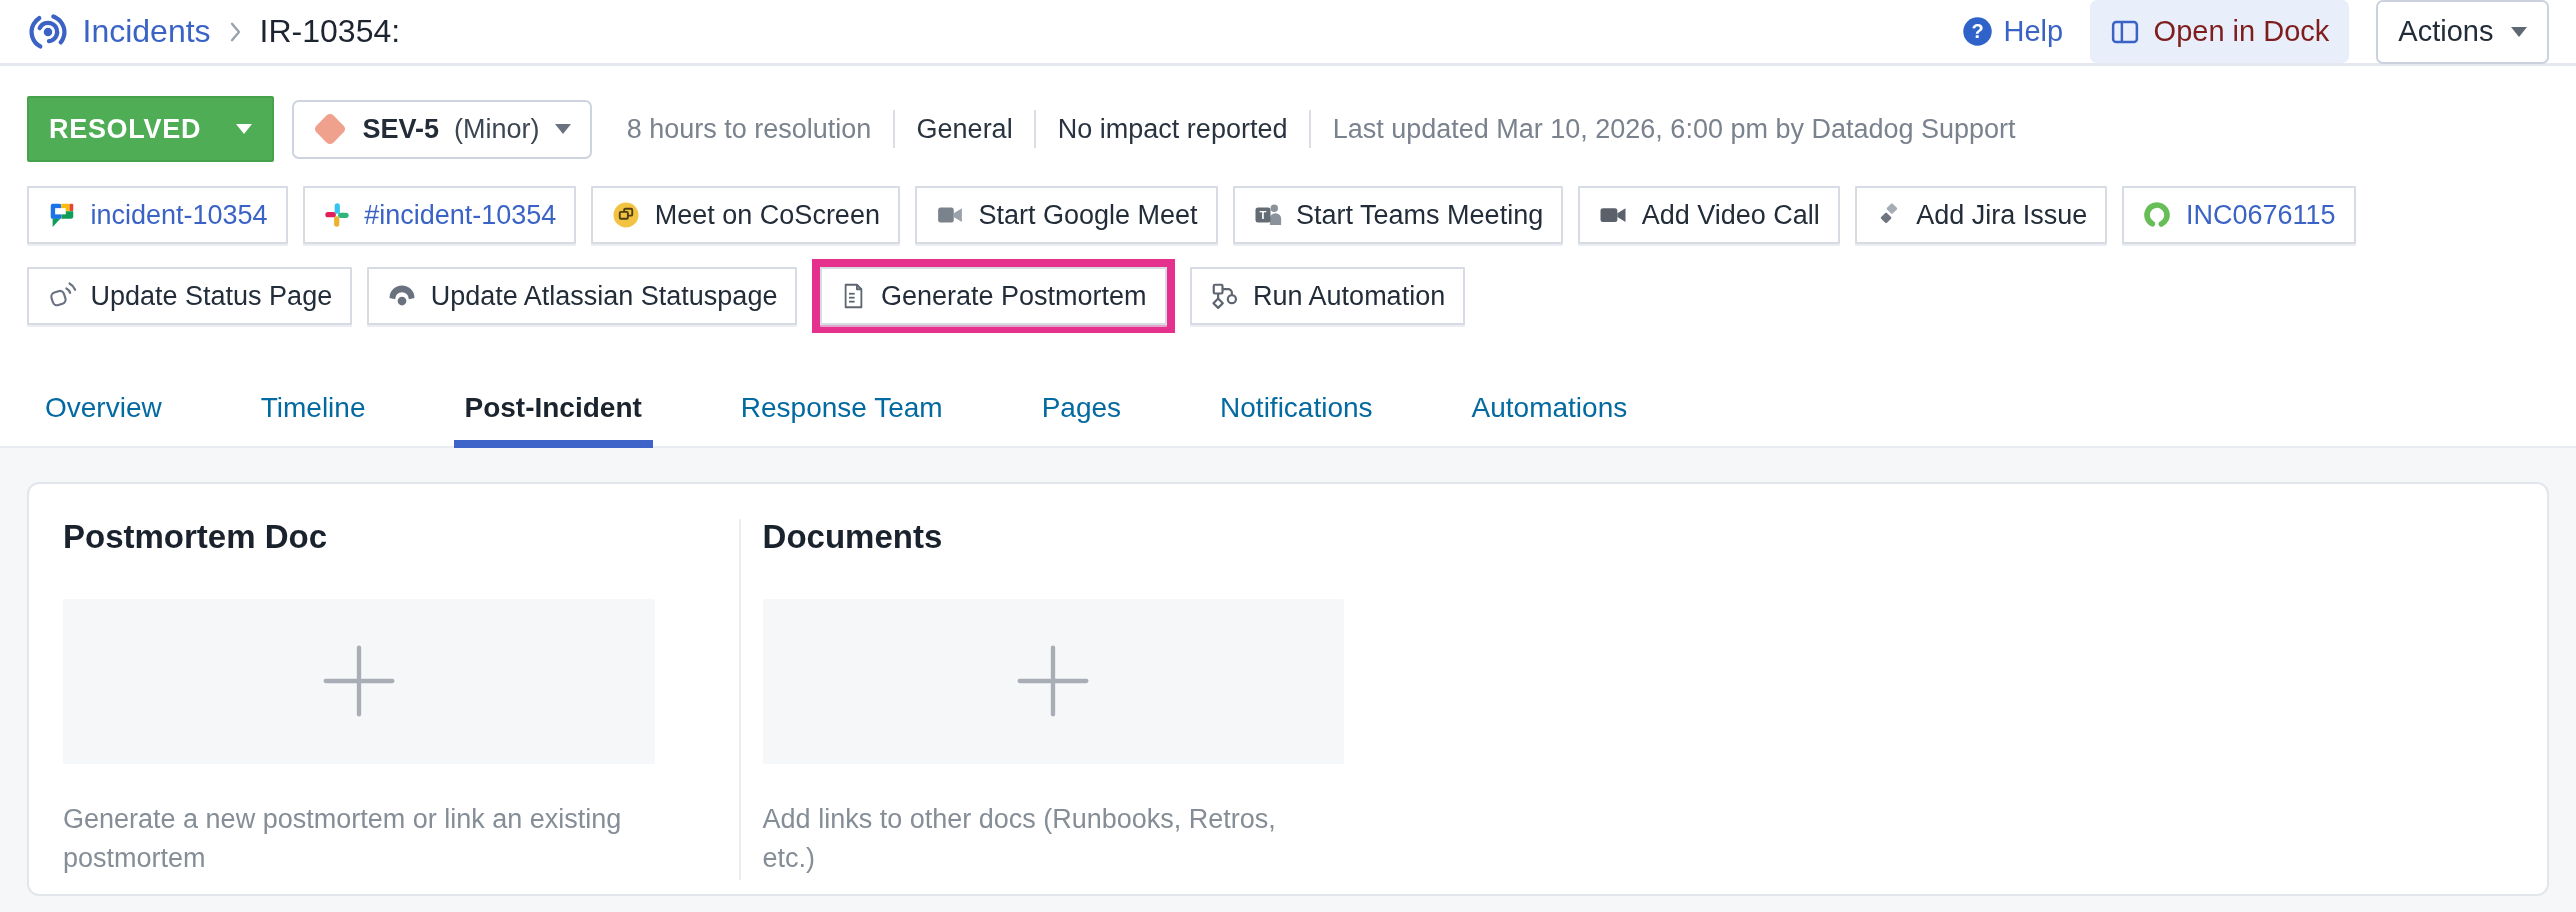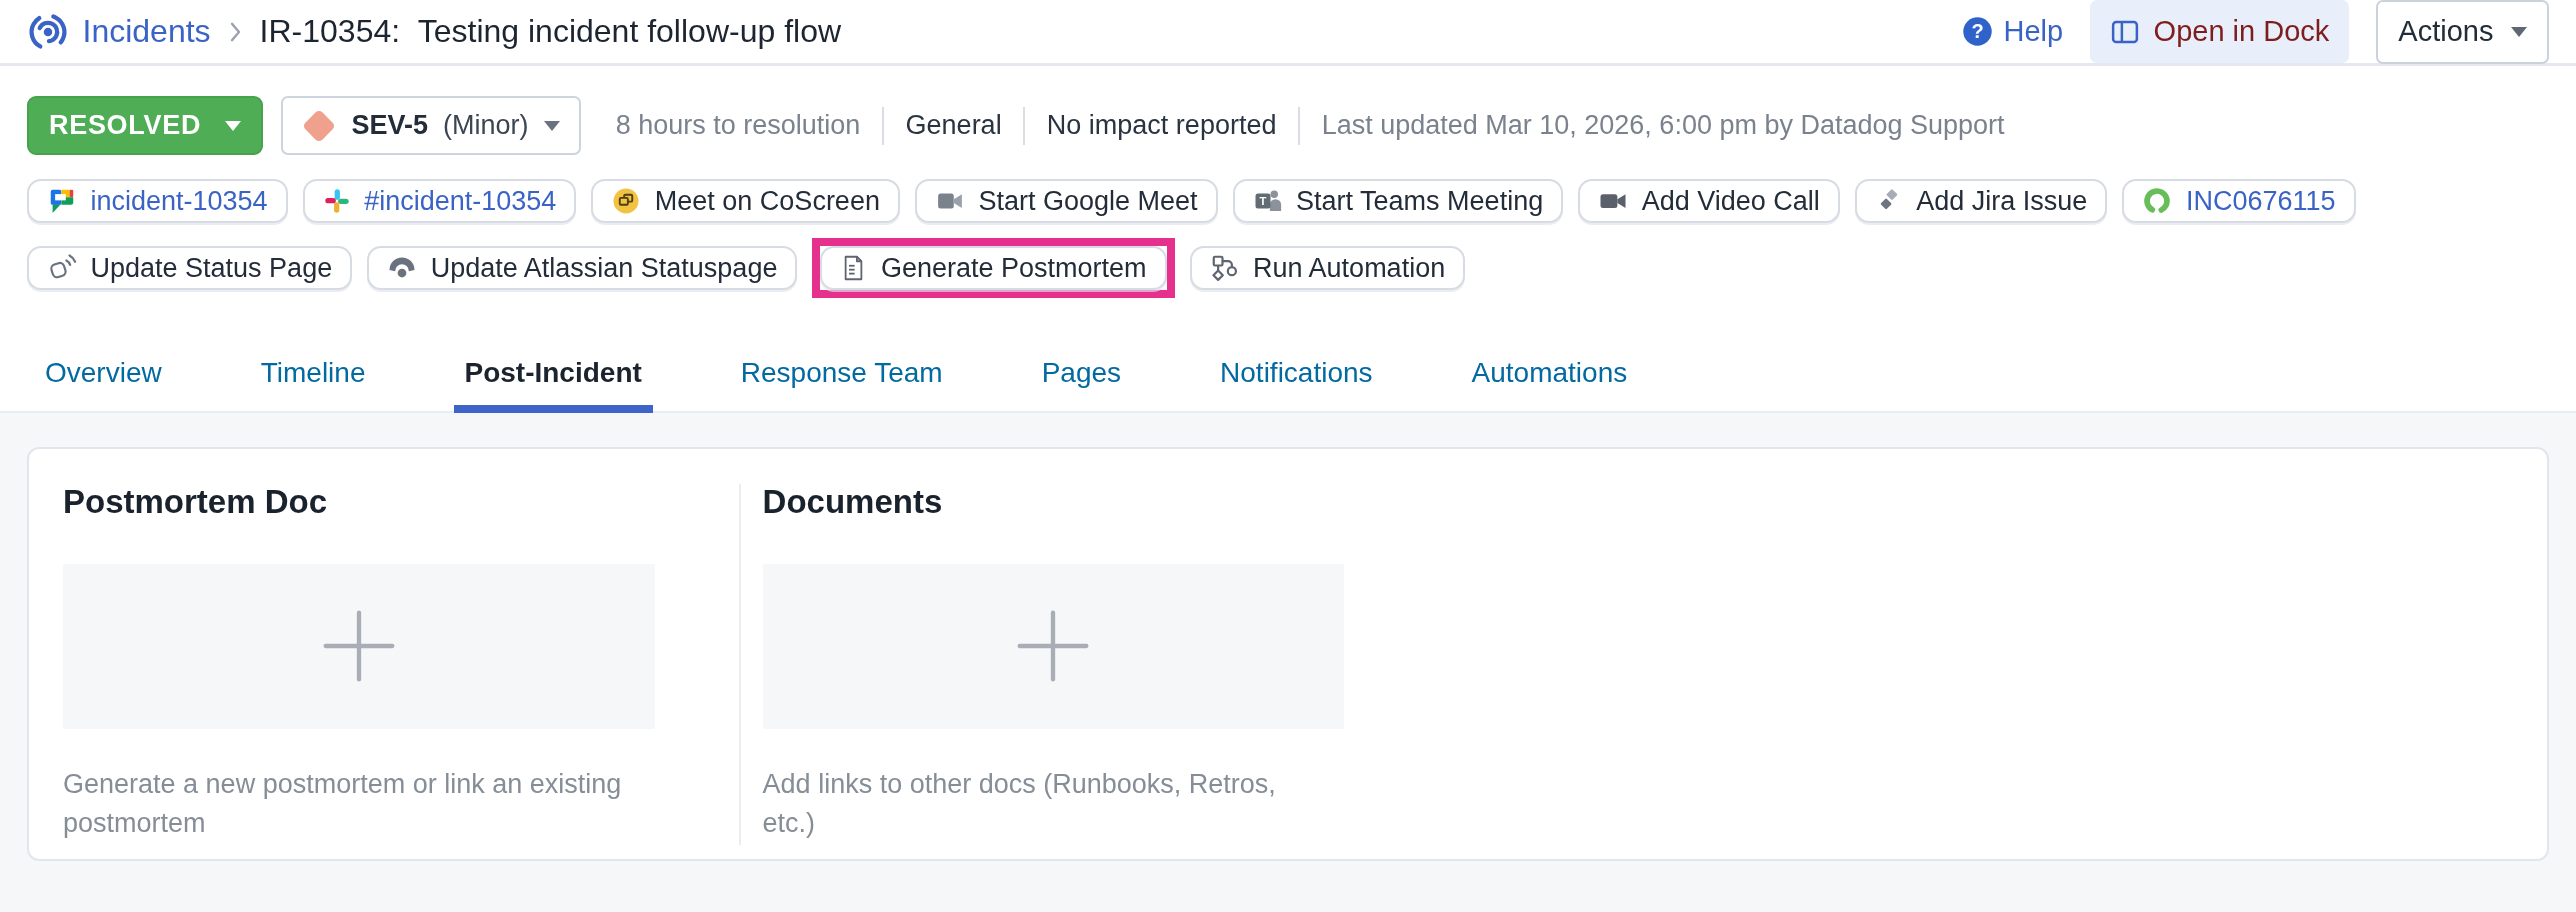--- a/index.html
+++ b/index.html
@@ -22,37 +22,37 @@
   .dock-btn { display:flex; align-items:center; gap:13.5px; background:#e8effb; border:none; border-radius:6.8px;
               padding:15px 20px; color:#7f1d1d; font-size:29px; font-family:inherit; }
   .actions-btn { display:flex; align-items:center; gap:17.6px; background:#fff; border:2px solid #ccd2dd;
                  border-radius:6.8px; padding:13.5px 20px; font-size:29px; color:#232d39; font-family:inherit; }
   .caret { width:0; height:0; border-left:8px solid transparent; border-right:8px solid transparent;
            border-top:10.8px solid #5f6773; display:inline-block; }
   .caret.white { border-top-color:#ffffff; }
   .caret.gray { border-top-color:#6a7280; }
   
   .status-row { margin-top:30px; padding:0 27px; display:flex; align-items:center; gap:17.6px; white-space:nowrap; }
-  .resolved-btn { display:flex; align-items:center; gap:24px; background:#4fae55; border:2px solid #47a24e;
-                  border-radius:9px; height:59px; padding:0 20px; color:#fff; font-size:27px; font-weight:bold;
+  .resolved-btn { display:flex; align-items:center; gap:35px; background:#4fae55; border:2px solid #47a24e;
+                  border-radius:2px; height:66px; padding:0 20px; color:#fff; font-size:27px; font-weight:bold;
                   letter-spacing:0.7px; font-family:inherit; }
   .sev-btn { display:flex; align-items:center; gap:15px; background:#fff; border:2px solid #cdd4df; border-radius:6.8px;
              height:59px; padding:0 19px; font-size:27px; font-family:inherit; }
   .sev-diamond { width:24px; height:24px; background:#f0a18d; border-radius:4.7px; transform:rotate(45deg); margin:0 5.4px; }
   .sev-label { font-weight:bold; color:#232d39; }
   .sev-qualifier { color:#3c4653; }
   .meta { display:flex; align-items:center; gap:21.6px; margin-left:17.6px; font-size:27px; }
   .meta-sep { width:2px; height:38px; background:#dadee4; }
   .muted { color:#7a828e; } .strong { color:#2a3441; }
   
   .qa-row { padding:0 27px; display:flex; align-items:center; gap:15px; }
   .qa-row.row1 { margin-top:24px; }
   .qa-row.row2 { margin-top:15px; }
-  .qa-btn { display:flex; align-items:center; gap:13.5px; background:#fff; border:2px solid #d7dbe3; border-radius:14px;
-            height:44px; padding:14px 18px; font-size:27px; color:#232d39; font-family:inherit;
+  .qa-btn { display:flex; align-items:center; gap:13.5px; background:#fff; border:2px solid #d7dbe3; border-radius:1px;
+            height:58px; padding:14px 18px; font-size:27px; color:#232d39; font-family:inherit;
             box-shadow:0 2px 0 rgba(225,228,235,.65); white-space:nowrap; }
   .qa-btn.link .qa-label { color:#3a63c5; }
   .qa-icon { display:flex; align-items:center; }
   .hl-frame { display:inline-flex; border:8.8px solid #e5308d; }
   
   .tabs { margin-top:59px; padding:0 45px; display:flex; gap:99px; border-bottom:2.7px solid #e9ecf0; }
   .tab { font-size:28px; color:#0369a1; padding-bottom:21.6px; position:relative; white-space:nowrap; }
   .tab.active { color:#1b242e; font-weight:700; }
   .tab.active::after { content:""; position:absolute; left:-10.8px; right:-10.8px; bottom:-2.7px; height:8px; background:#3e63c9; }
   
@@ -78,21 +78,20 @@
     </svg>
   </span>
   <a class="crumb-label">Incidents</a>
   <span class="crumb-sep">
     <svg viewBox="0 0 32 48" width="19" height="28">
         <path d="M10 10 L22 24 L10 38" fill="none" stroke="#99a1ac" stroke-width="4" stroke-linecap="round" stroke-linejoin="round"></path>
       </svg>
   </span>
   <span class="page-title">
     <span class="title-id">IR-10354:</span>
-    <span>Testing incident follow-up flow</span>
   </span>
   <div class="header-right">
     <button class="help-link">
       <span class="qa-icon">
         <svg viewBox="0 0 48 48" width="31" height="31" style="font-size:43px">
             <circle cx="24" cy="24" r="22" fill="#2f63c9"></circle>
             <text x="24" y="34" font-size="31" font-weight="bold" fill="#fff" text-anchor="middle" font-family="Liberation Sans, sans-serif">?</text>
           </svg>
       </span>
       <span>Help</span>

